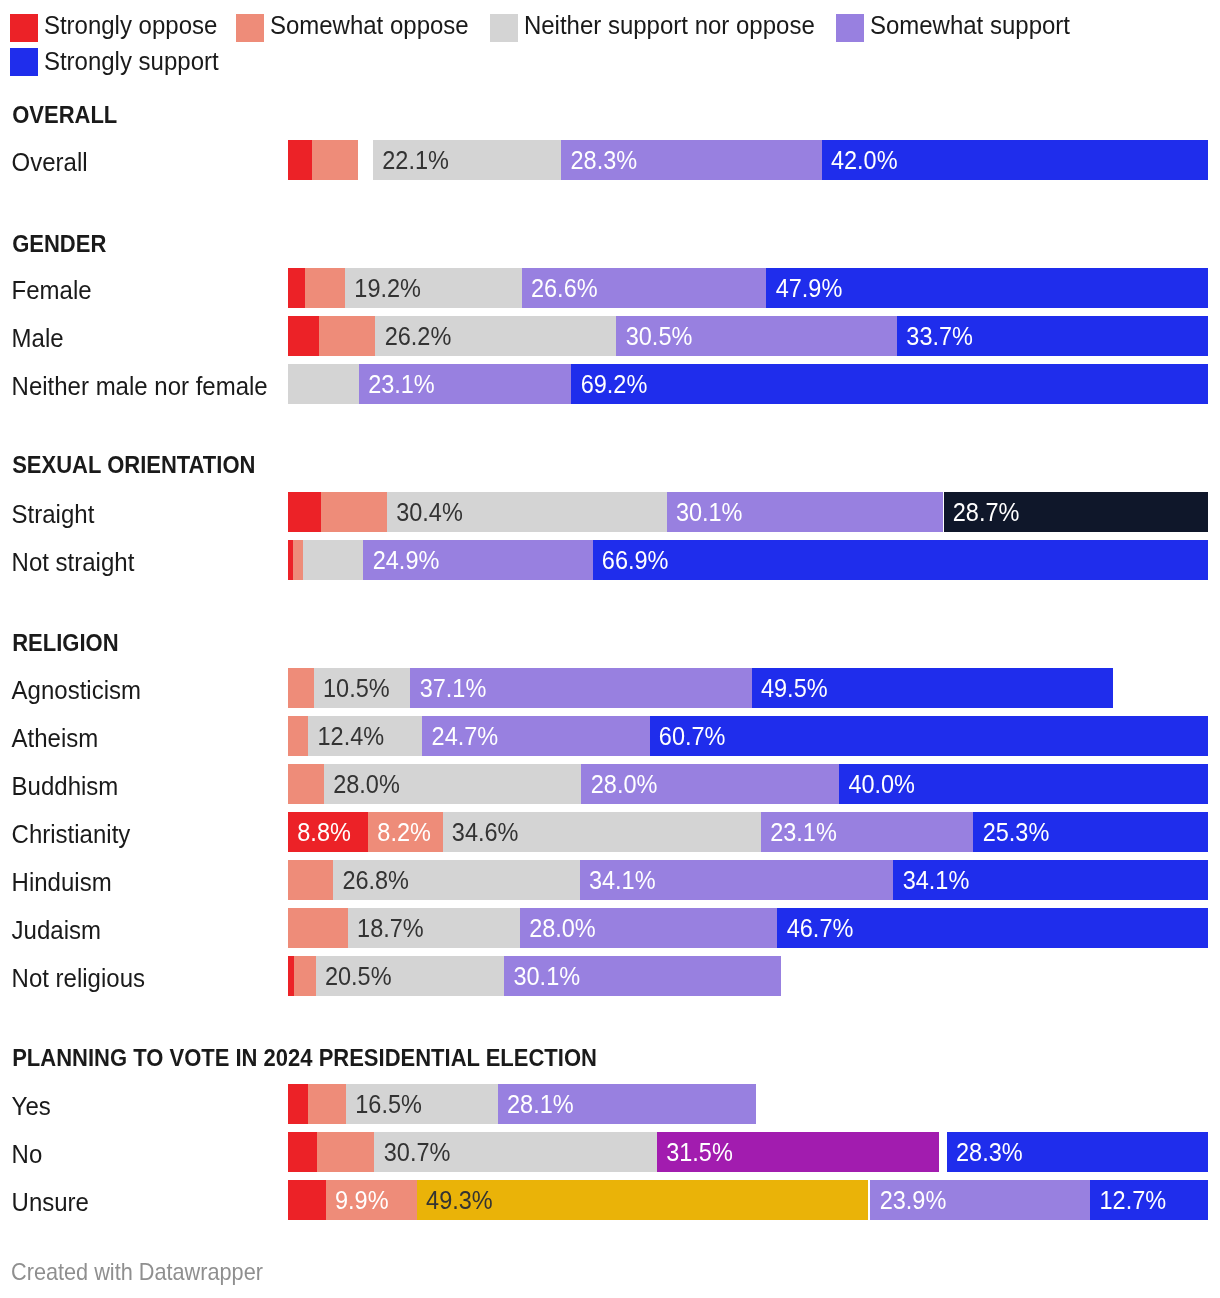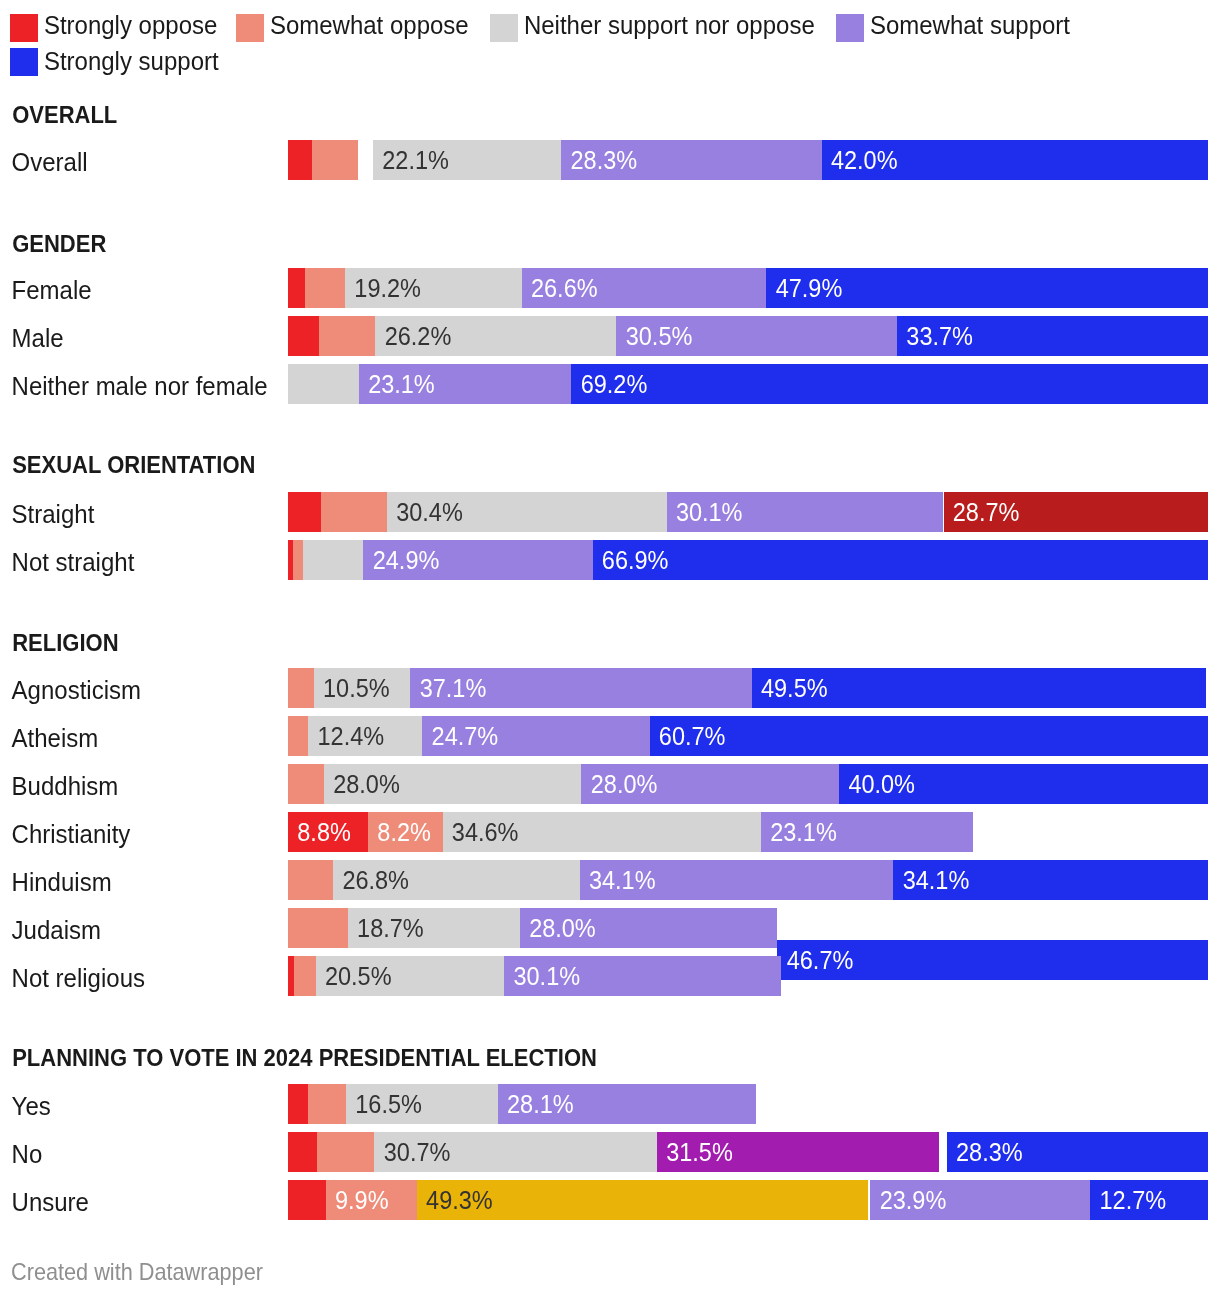--- a/index.html
+++ b/index.html
@@ -144,21 +144,21 @@
           </div>
         <div class="seg" style="background: rgb(238, 140, 121); left: 33.12px; width: 65.78px;">
             <span class="seg-val"></span>
           </div>
         <div class="seg dark" style="background: rgb(212, 212, 212); left: 98.9px; width: 279.68px;">
             <span class="seg-val">30.4%</span>
           </div>
         <div class="seg" style="background: rgb(152, 128, 224); left: 378.58px; width: 276.92px;">
             <span class="seg-val">30.1%</span>
           </div>
-        <div class="seg" style="background: #b91c1c; left: 655.5px; width: 264.5px;">
+        <div class="seg" style="background: #0f172a; left: 655.5px; width: 264.5px;">
             <span class="seg-val">28.7%</span>
           </div>
       </div>
     </div>
     <div class="bar-row">
       <div class="row-label" style="top:542.0px">Not straight</div>
       <div class="bar" style="top:540.0px">
         <div class="seg" style="background: rgb(236, 34, 39); left: 0px; width: 4.6px;">
             <span class="seg-val"></span>
           </div>
@@ -185,21 +185,21 @@
 
         <div class="seg" style="background: rgb(238, 140, 121); left: 0px; width: 25.76px;">
             <span class="seg-val"></span>
           </div>
         <div class="seg dark" style="background: rgb(212, 212, 212); left: 25.76px; width: 96.6px;">
             <span class="seg-val">10.5%</span>
           </div>
         <div class="seg" style="background: rgb(152, 128, 224); left: 122.36px; width: 341.32px;">
             <span class="seg-val">37.1%</span>
           </div>
-        <div class="seg" style="background: rgb(31, 45, 236); left: 463.68px; width: 454px;">
+        <div class="seg" style="background: rgb(31, 45, 236); left: 463.68px; width: 361px;">
             <span class="seg-val">49.5%</span>
           </div>
       </div>
     </div>
     <div class="bar-row">
       <div class="row-label" style="top:718.0px">Atheism</div>
       <div class="bar" style="top:716.0px">
 
         <div class="seg" style="background: rgb(238, 140, 121); left: 0px; width: 20.24px;">
             <span class="seg-val"></span>
@@ -241,20 +241,23 @@
           </div>
         <div class="seg" style="background: rgb(238, 140, 121); left: 80.04px; width: 74.52px;">
             <span class="seg-val">8.2%</span>
           </div>
         <div class="seg dark" style="background: rgb(212, 212, 212); left: 154.56px; width: 318.32px;">
             <span class="seg-val">34.6%</span>
           </div>
         <div class="seg" style="background: rgb(152, 128, 224); left: 472.88px; width: 212.52px;">
             <span class="seg-val">23.1%</span>
           </div>
+        <div class="seg" style="background: rgb(31, 45, 236); left: 685.4px; width: 234.6px;">
+            <span class="seg-val">25.3%</span>
+          </div>
       </div>
     </div>
     <div class="bar-row">
       <div class="row-label" style="top:862.0px">Hinduism</div>
       <div class="bar" style="top:860.0px">
 
         <div class="seg" style="background: rgb(238, 140, 121); left: 0px; width: 45.08px;">
             <span class="seg-val"></span>
           </div>
         <div class="seg dark" style="background: rgb(212, 212, 212); left: 45.08px; width: 246.56px;">
@@ -274,21 +277,21 @@
 
         <div class="seg" style="background: rgb(238, 140, 121); left: 0px; width: 59.8px;">
             <span class="seg-val"></span>
           </div>
         <div class="seg dark" style="background: rgb(212, 212, 212); left: 59.8px; width: 183px;">
             <span class="seg-val">18.7%</span>
           </div>
         <div class="seg" style="background: rgb(152, 128, 224); left: 231.84px; width: 257.6px;">
             <span class="seg-val">28.0%</span>
           </div>
-        <div class="seg" style="background: rgb(31, 45, 236); left: 489.44px; width: 430.56px; margin-top: 32px;">
+        <div class="seg" style="background: rgb(31, 45, 236); left: 489.44px; width: 430.56px;">
             <span class="seg-val">46.7%</span>
           </div>
       </div>
     </div>
     <div class="bar-row">
       <div class="row-label" style="top:958.0px">Not religious</div>
       <div class="bar" style="top:956.0px">
         <div class="seg" style="background: rgb(236, 34, 39); left: 0px; width: 6.44px;">
             <span class="seg-val"></span>
           </div>

